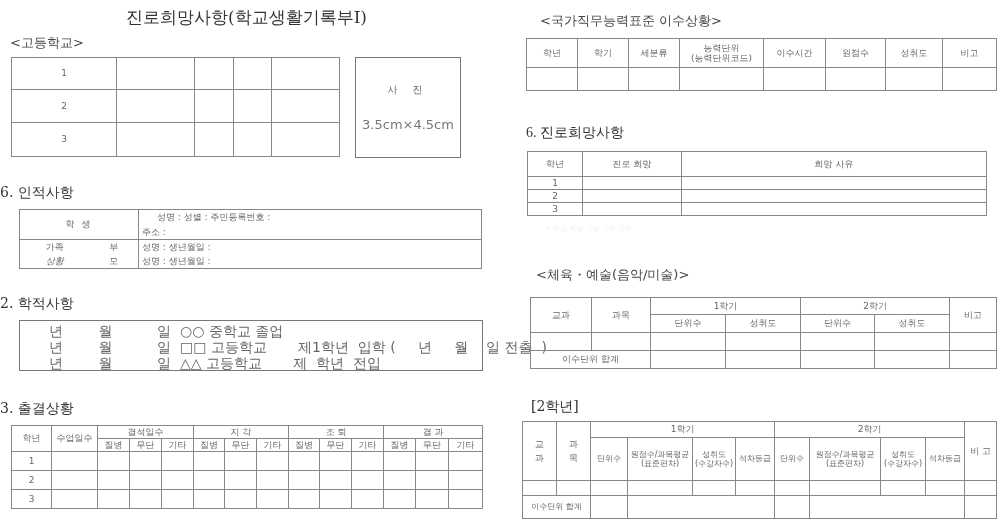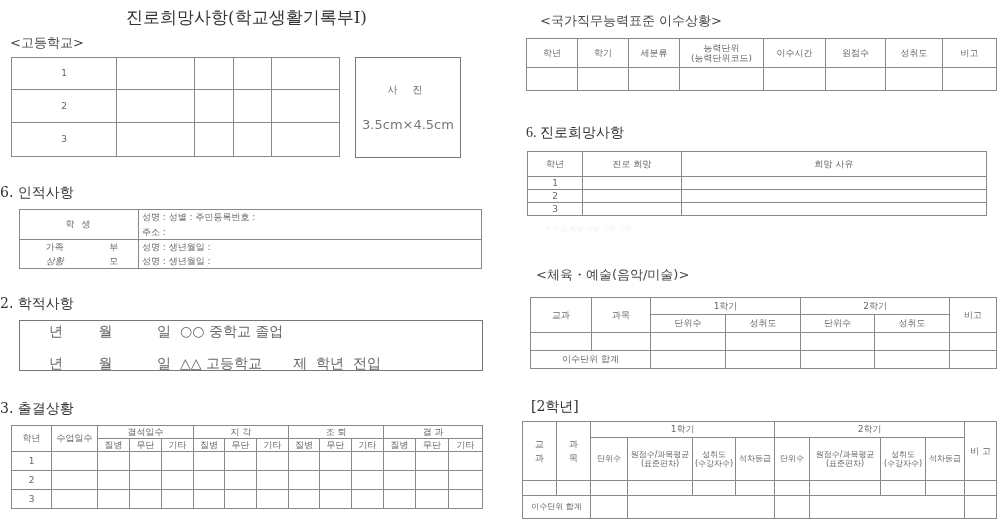--- a/index.html
+++ b/index.html
@@ -84,41 +84,42 @@
 <div class="abs sec" style="left:0px; top:184px;">6. 인적사항</div>
 <table class="grid" style="left:19px; top:209px; width:463px; height:59px;">
   <colgroup>
       <col style="width:70px">
       <col style="width:49px">
       <col>
     </colgroup>
   <tbody>
       <tr style="height:15px">
     <td colspan="2" rowspan="2" style="letter-spacing:2px;" class="pre">학    생</td>
-    <td style="text-align:left; padding-left:3px; border-bottom:none;" class="pre">성명 :                    성별 :          주민등록번호 :</td>
+    <td style="text-align:left; padding-left:18px; border-bottom:none;" class="pre">성명 :                    성별 :          주민등록번호 :</td>
   </tr>
   <tr style="height:15px">
     <td style="text-align:left; padding-left:3px; border-top:none;">주소 :</td>
   </tr>
   <tr style="height:14px">
     <td style="border-bottom:none; border-right:none;">가족</td>
     <td style="border-bottom:none; border-left:none;">부</td>
     <td style="text-align:left; padding-left:3px; border-bottom:none;" class="pre">성명 :                   생년월일 :</td>
   </tr>
   <tr style="height:15px">
     <td style="border-top:none; border-right:none;font-style:italic;">상황</td>
     <td style="border-top:none; border-left:none;">모</td>
     <td style="text-align:left; padding-left:3px; border-top:none;" class="pre">성명 :                   생년월일 :</td>
   </tr>
 </tbody>
   </table>
 
 <div class="abs sec" style="left:0px; top:295px;">2. 학적사항</div>
 <div class="box" style="left:19px; top:320px; width:462px; height:49px;">
   <div class="line pre" style="left:29px; top:2px;">년        월          일  ○○ 중학교 졸업</div>
+  <div class="line pre" style="left:29px; top:18px;">년        월          일  □□ 고등학교       제1학년  입학 (     년     월    일 전출  )</div>
   <div class="line pre" style="left:29px; top:34px;">년        월          일  △△ 고등학교       제  학년  전입</div>
 </div>
 
 <div class="abs sec" style="left:0px; top:400px;">3. 출결상황</div>
 <table class="grid" style="left:11px; top:425px; width:471px; height:83px;">
   <colgroup>
     <col style="width:40px">
       <col style="width:46px">
     <col style="width:32px">
       <col style="width:32px">

